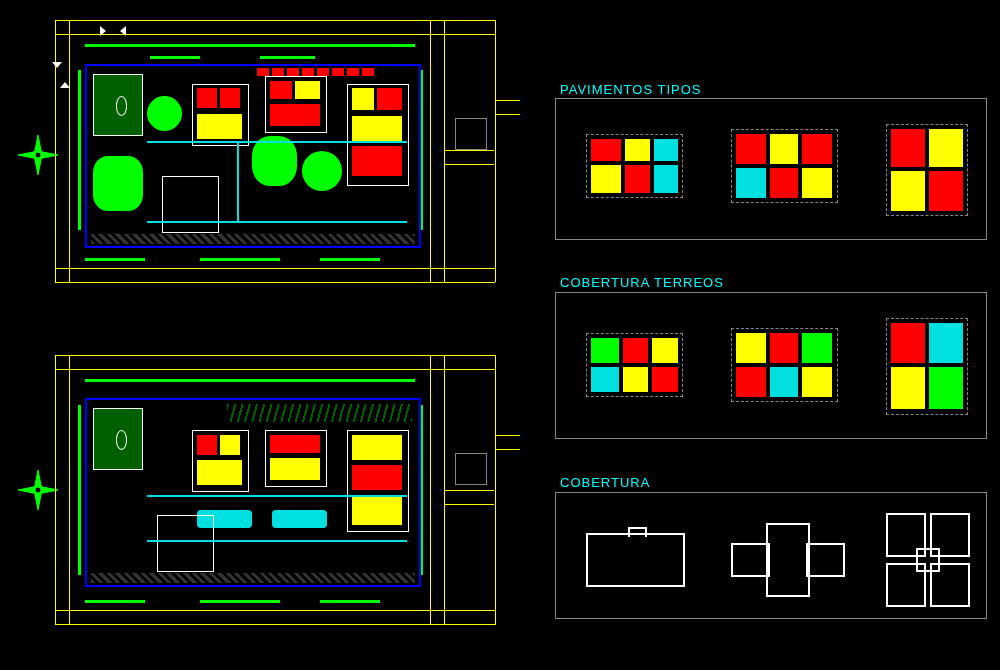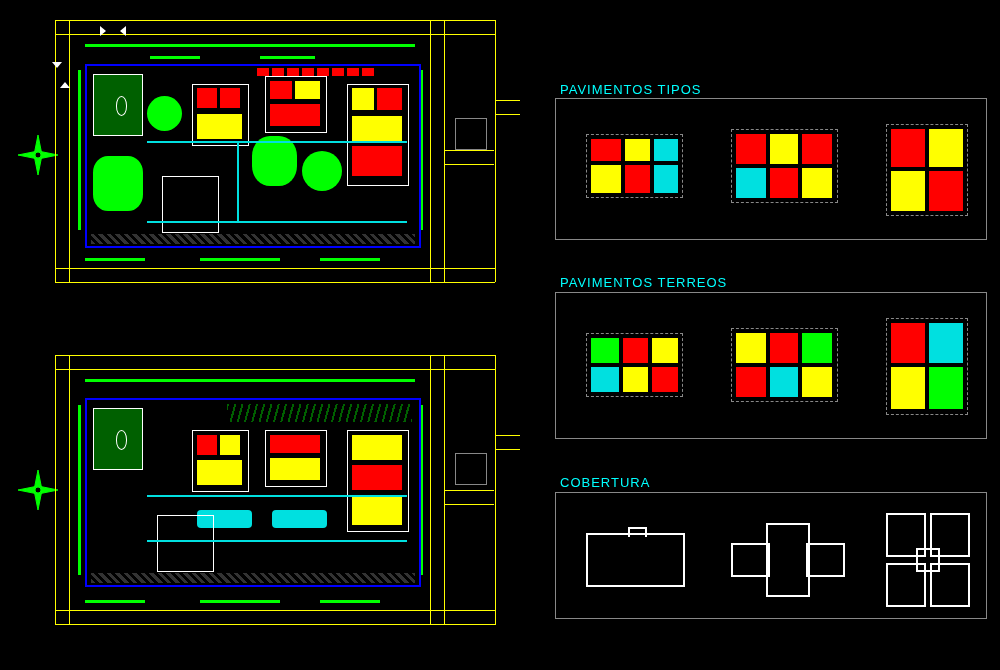--- a/index.html
+++ b/index.html
@@ -227,21 +227,21 @@
       <div class="mini n-y noise" style="left:70px;top:38px;width:30px;height:30px"></div>
     </div>
     <div class="fp" style="left:330px;top:25px;width:80px;height:90px">
       <div class="mini n-r noise" style="left:4px;top:4px;width:34px;height:38px"></div>
       <div class="mini n-y noise" style="left:42px;top:4px;width:34px;height:38px"></div>
       <div class="mini n-y noise" style="left:4px;top:46px;width:34px;height:40px"></div>
       <div class="mini n-r noise" style="left:42px;top:46px;width:34px;height:40px"></div>
     </div>
   </div>
 
-  <div class="label" style="left:560px;top:275px">PAVIMENTOS TERREOS</div>
+  <div class="label" style="left:560px;top:275px">COBERTURA TERREOS</div>
   <div class="box" style="left:555px;top:292px;width:430px;height:145px">
     <div class="fp" style="left:30px;top:40px;width:95px;height:62px">
       <div class="mini n-g noise" style="left:4px;top:4px;width:28px;height:25px"></div>
       <div class="mini n-r noise" style="left:36px;top:4px;width:25px;height:25px"></div>
       <div class="mini n-y noise" style="left:65px;top:4px;width:26px;height:25px"></div>
       <div class="mini n-c noise" style="left:4px;top:33px;width:28px;height:25px"></div>
       <div class="mini n-y noise" style="left:36px;top:33px;width:25px;height:25px"></div>
       <div class="mini n-r noise" style="left:65px;top:33px;width:26px;height:25px"></div>
     </div>
     <div class="fp" style="left:175px;top:35px;width:105px;height:72px">

